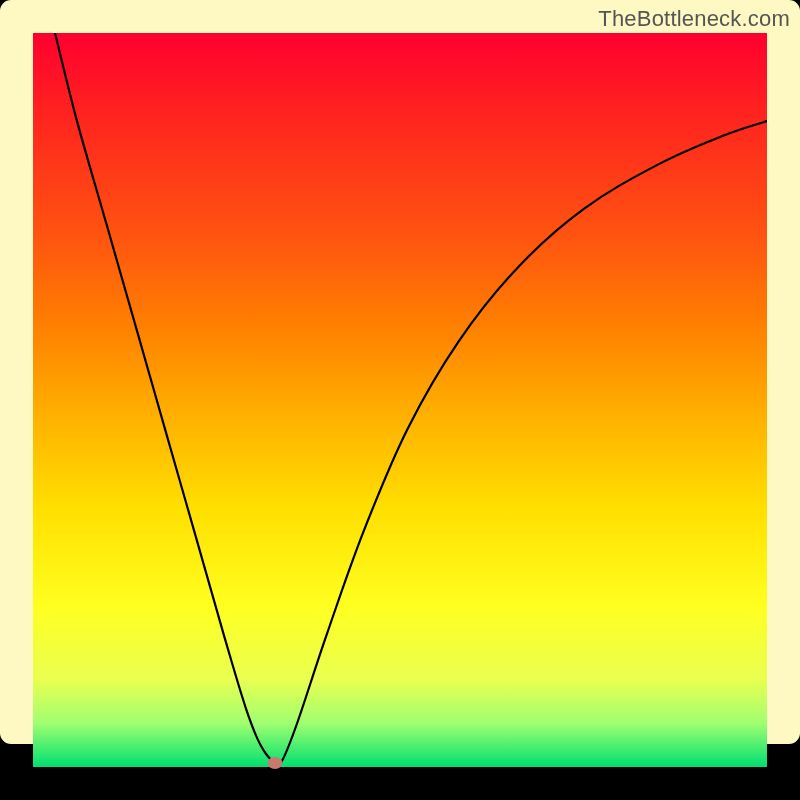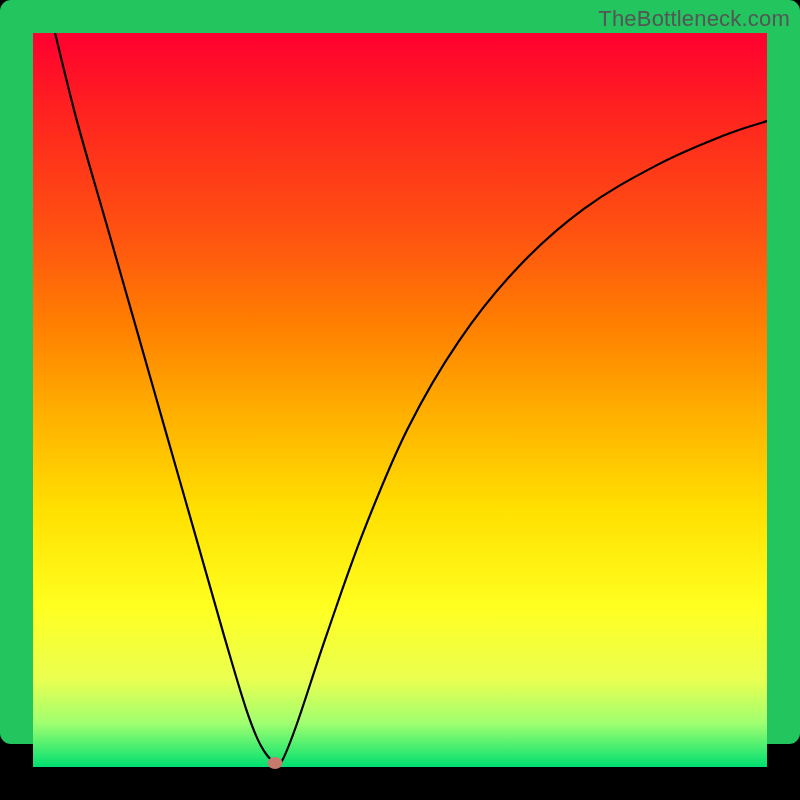--- a/index.html
+++ b/index.html
@@ -1,20 +1,20 @@
 <!DOCTYPE html>
 <html><head>
 <meta charset="utf-8">
 <style>
   * { margin: 0; padding: 0; box-sizing: border-box; }
   html, body { width: 800px; height: 800px; overflow: hidden; background: #000; }
   .frame {
     width: 800px;
     height: 744px;
-    background: #22c55e;
+    background: #fef9c3;
     position: relative;
     border-radius: 11px;
   }
   .plot-area {
     position: absolute;
     left: 33px;
     top: 33px;
     width: 734px;
     height: 734px;
     background: linear-gradient(to bottom,

